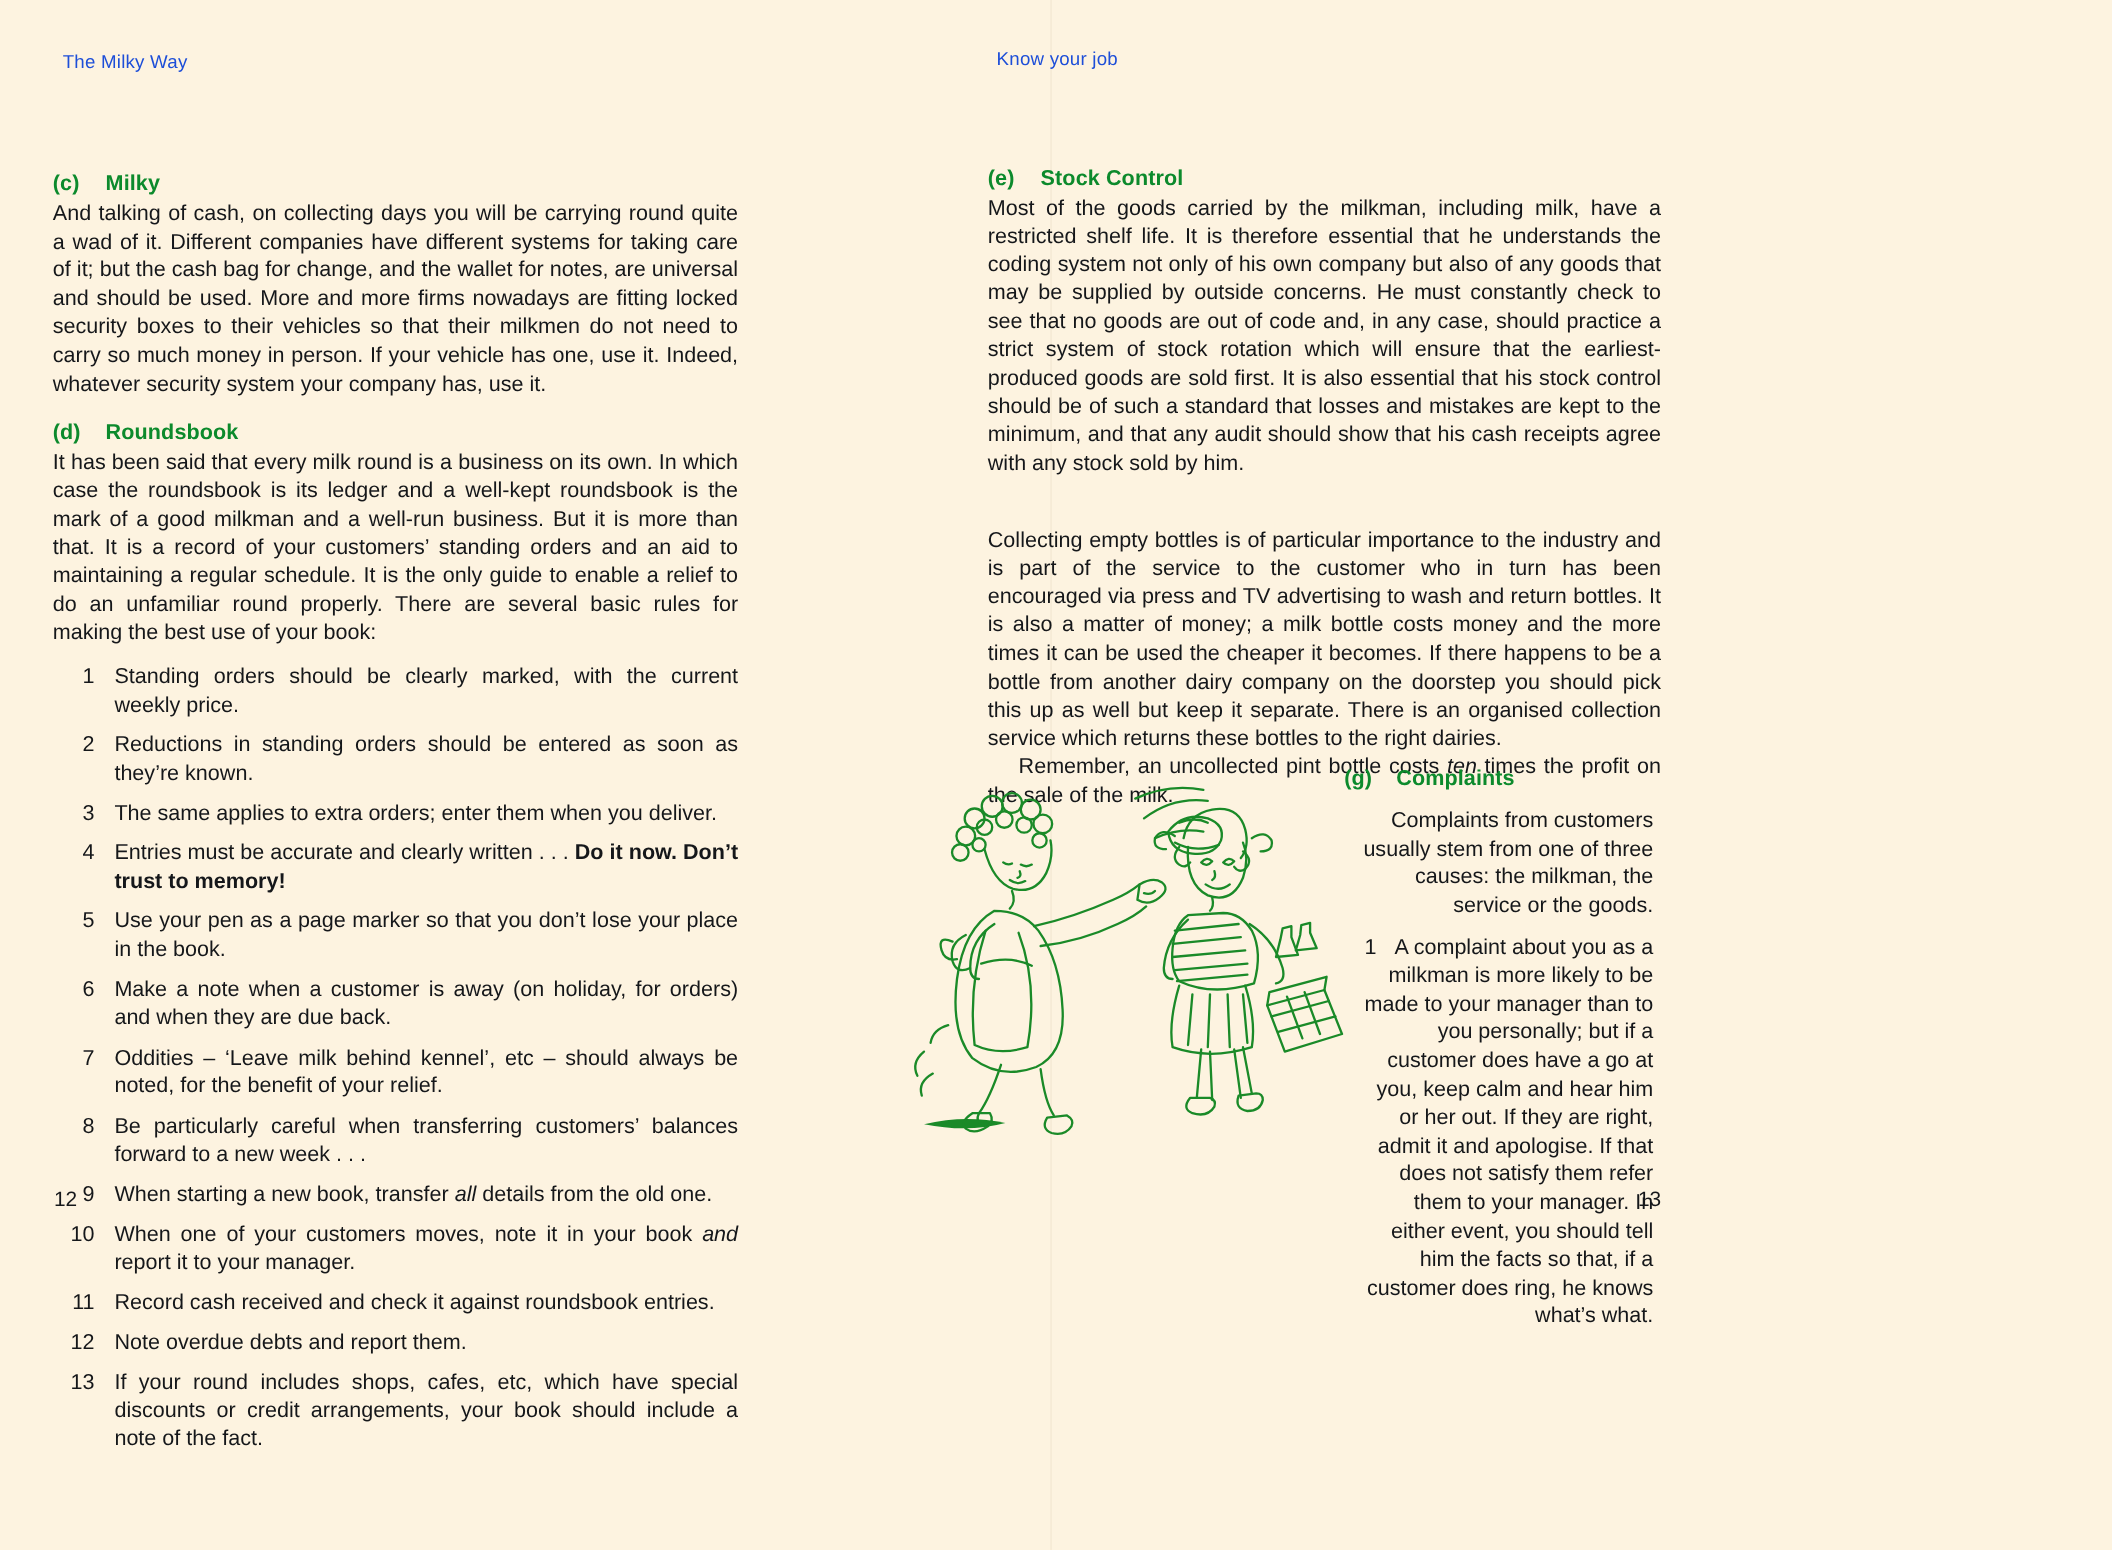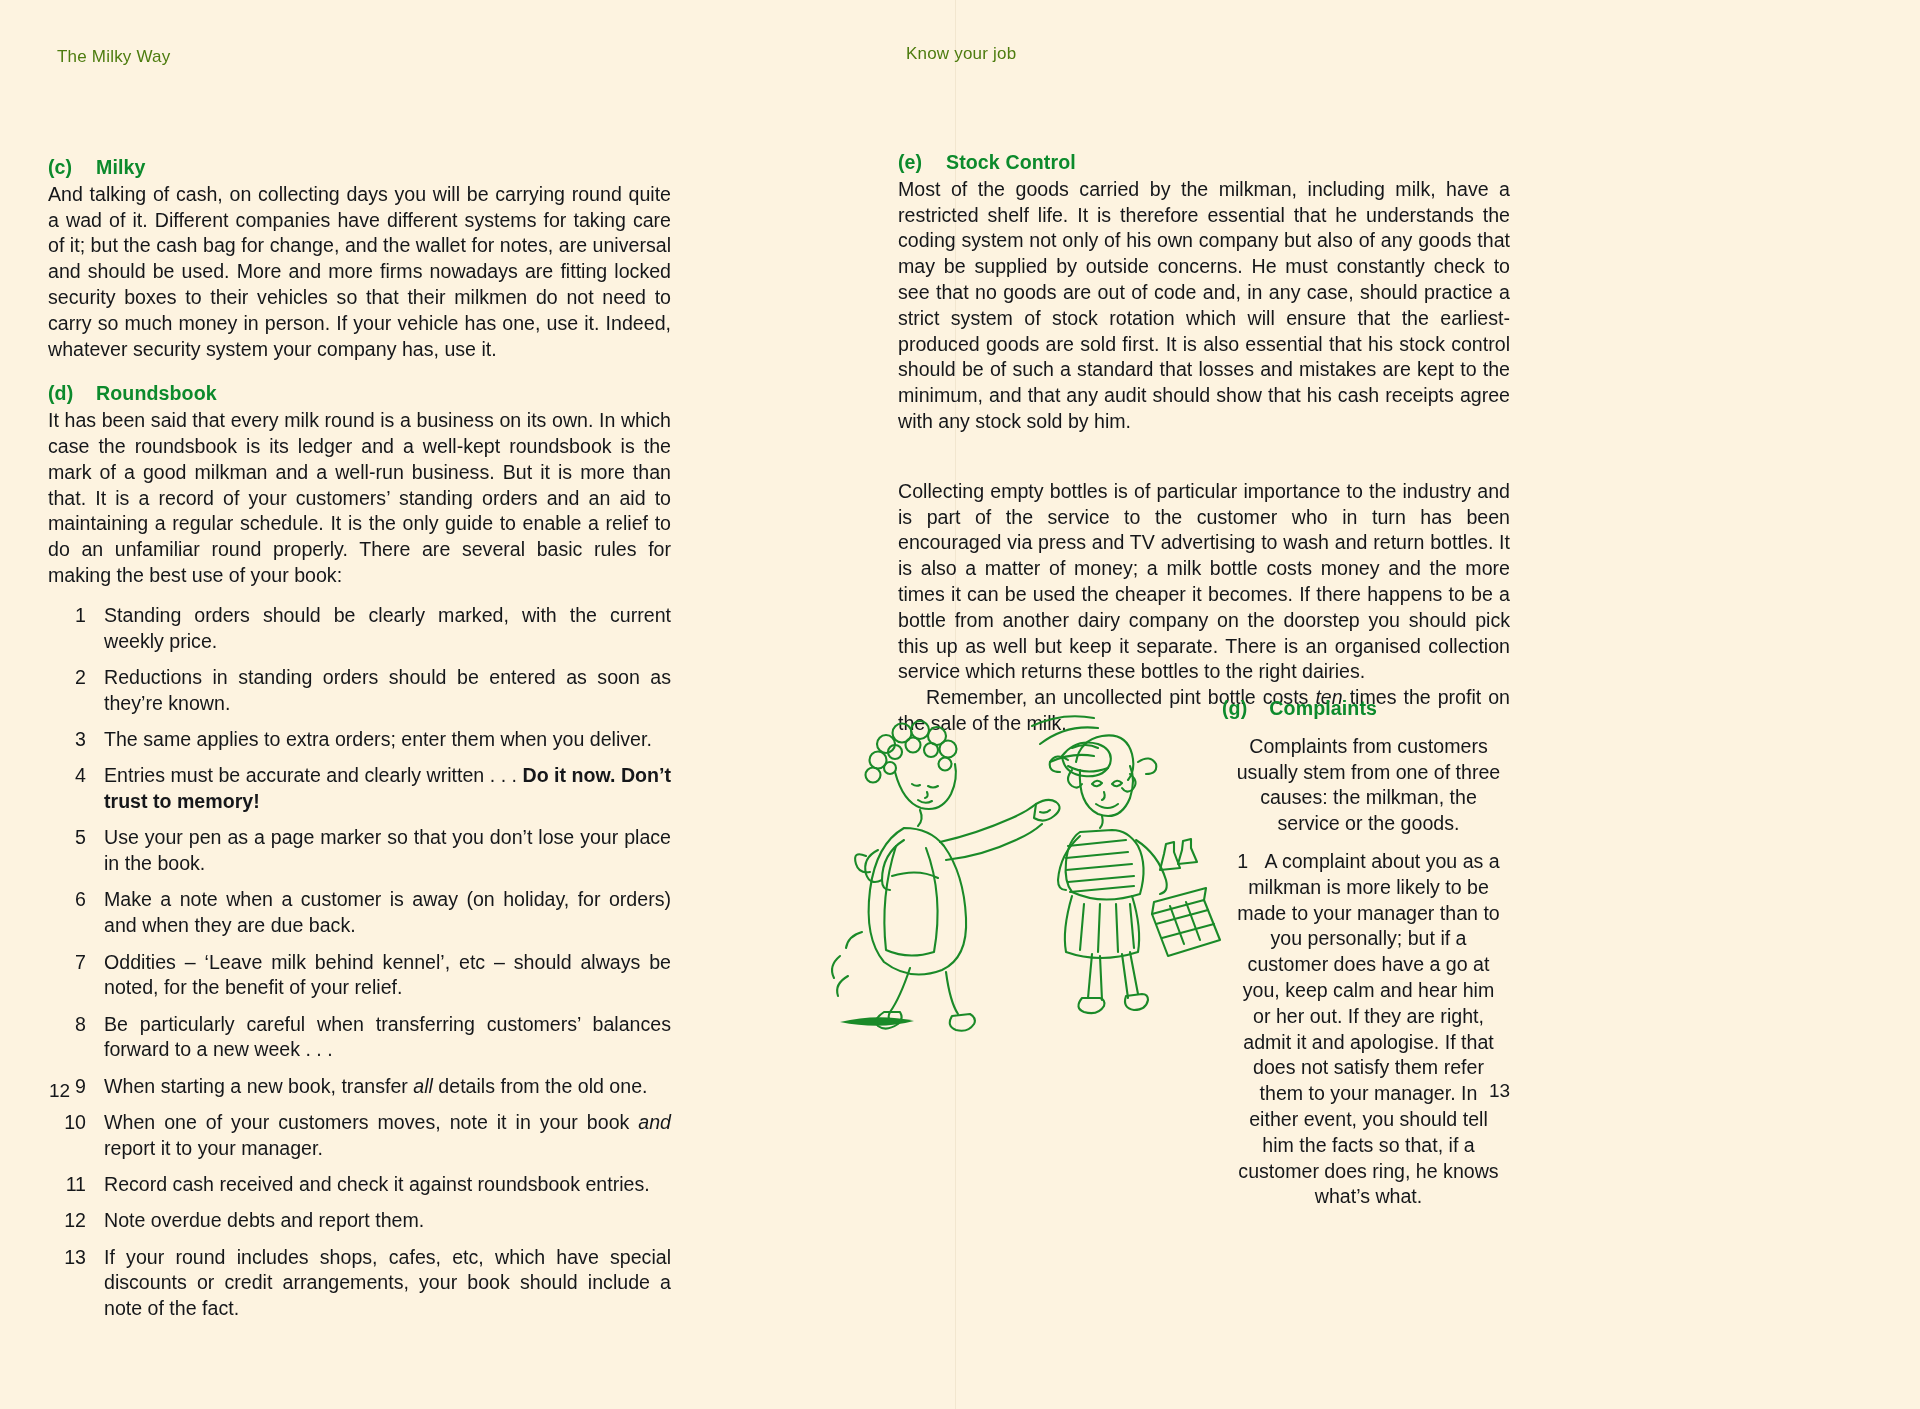--- a/index.html
+++ b/index.html
@@ -22,21 +22,21 @@
     left: 955px;
     top: 0;
     width: 1px;
     height: 1409px;
     background: #f2e6cf;
   }
   
   .running-head {
     position: absolute;
     font-size: 17px;
-    color: #4d7c0f;
+    color: #1d4ed8;
     letter-spacing: .2px;
     font-weight: 400;
   }
   .rh-left  { left: 57px;  top: 47px; }
   .rh-right { left: 906px; top: 44px; }
 
   
   .col {
     position: absolute;
     font-size: 19.6px;
@@ -103,21 +103,21 @@
     text-align: right;
   }
   .complaints h3.sec {
     text-align: left;
     margin-bottom: 1px;
   }
   .complaints h3.sec .let {
     width: auto;
     margin-right: 22px;
   }
-  .complaints p { margin: 12px; text-align: center; }
+  .complaints p { margin: 12px; text-align: right; }
 
   
   .folio {
     position: absolute;
     font-size: 19px;
     color: #15171a;
     bottom: 307px;
   }
   .folio-left  { left: 49px; }
   .folio-right { left: 1489px; }

